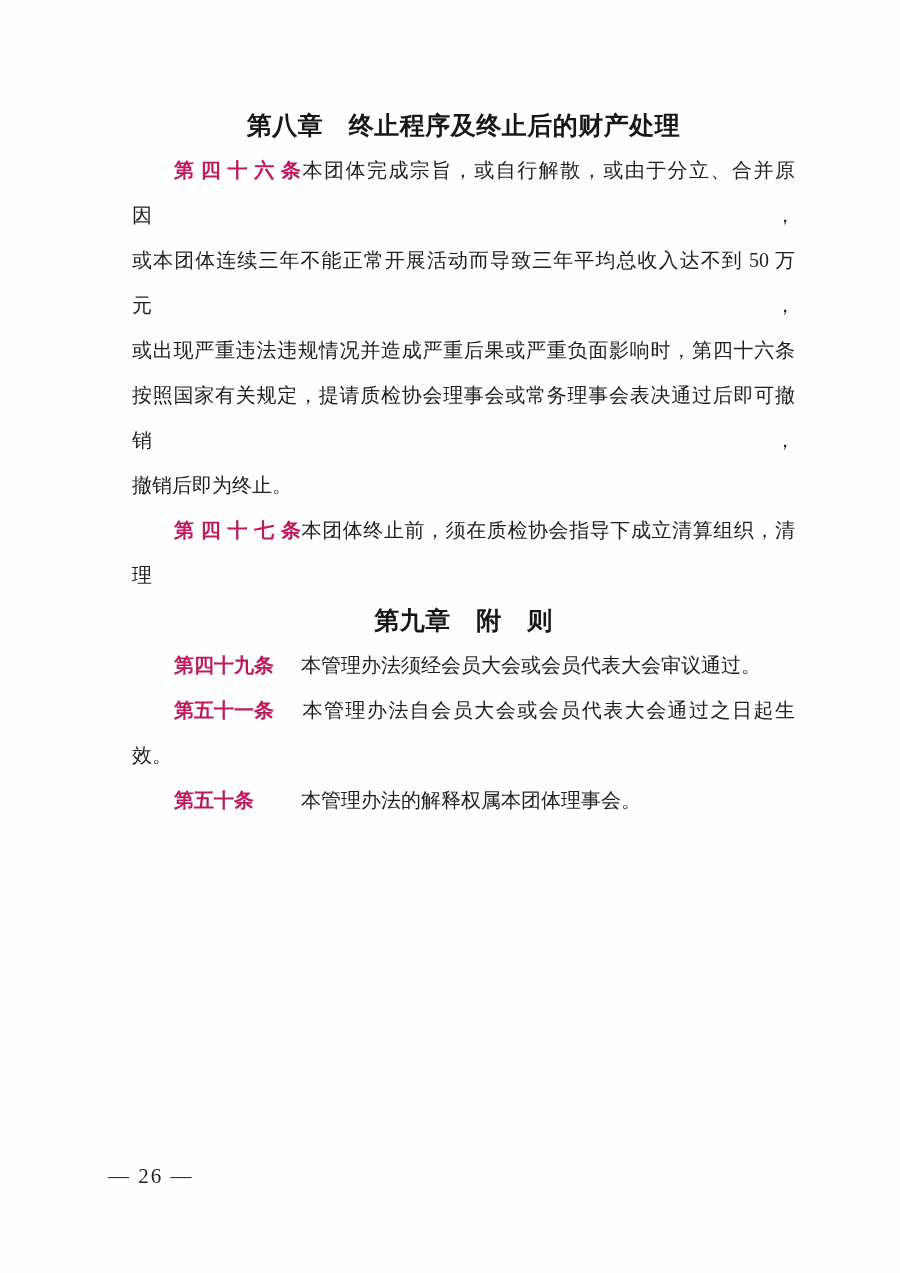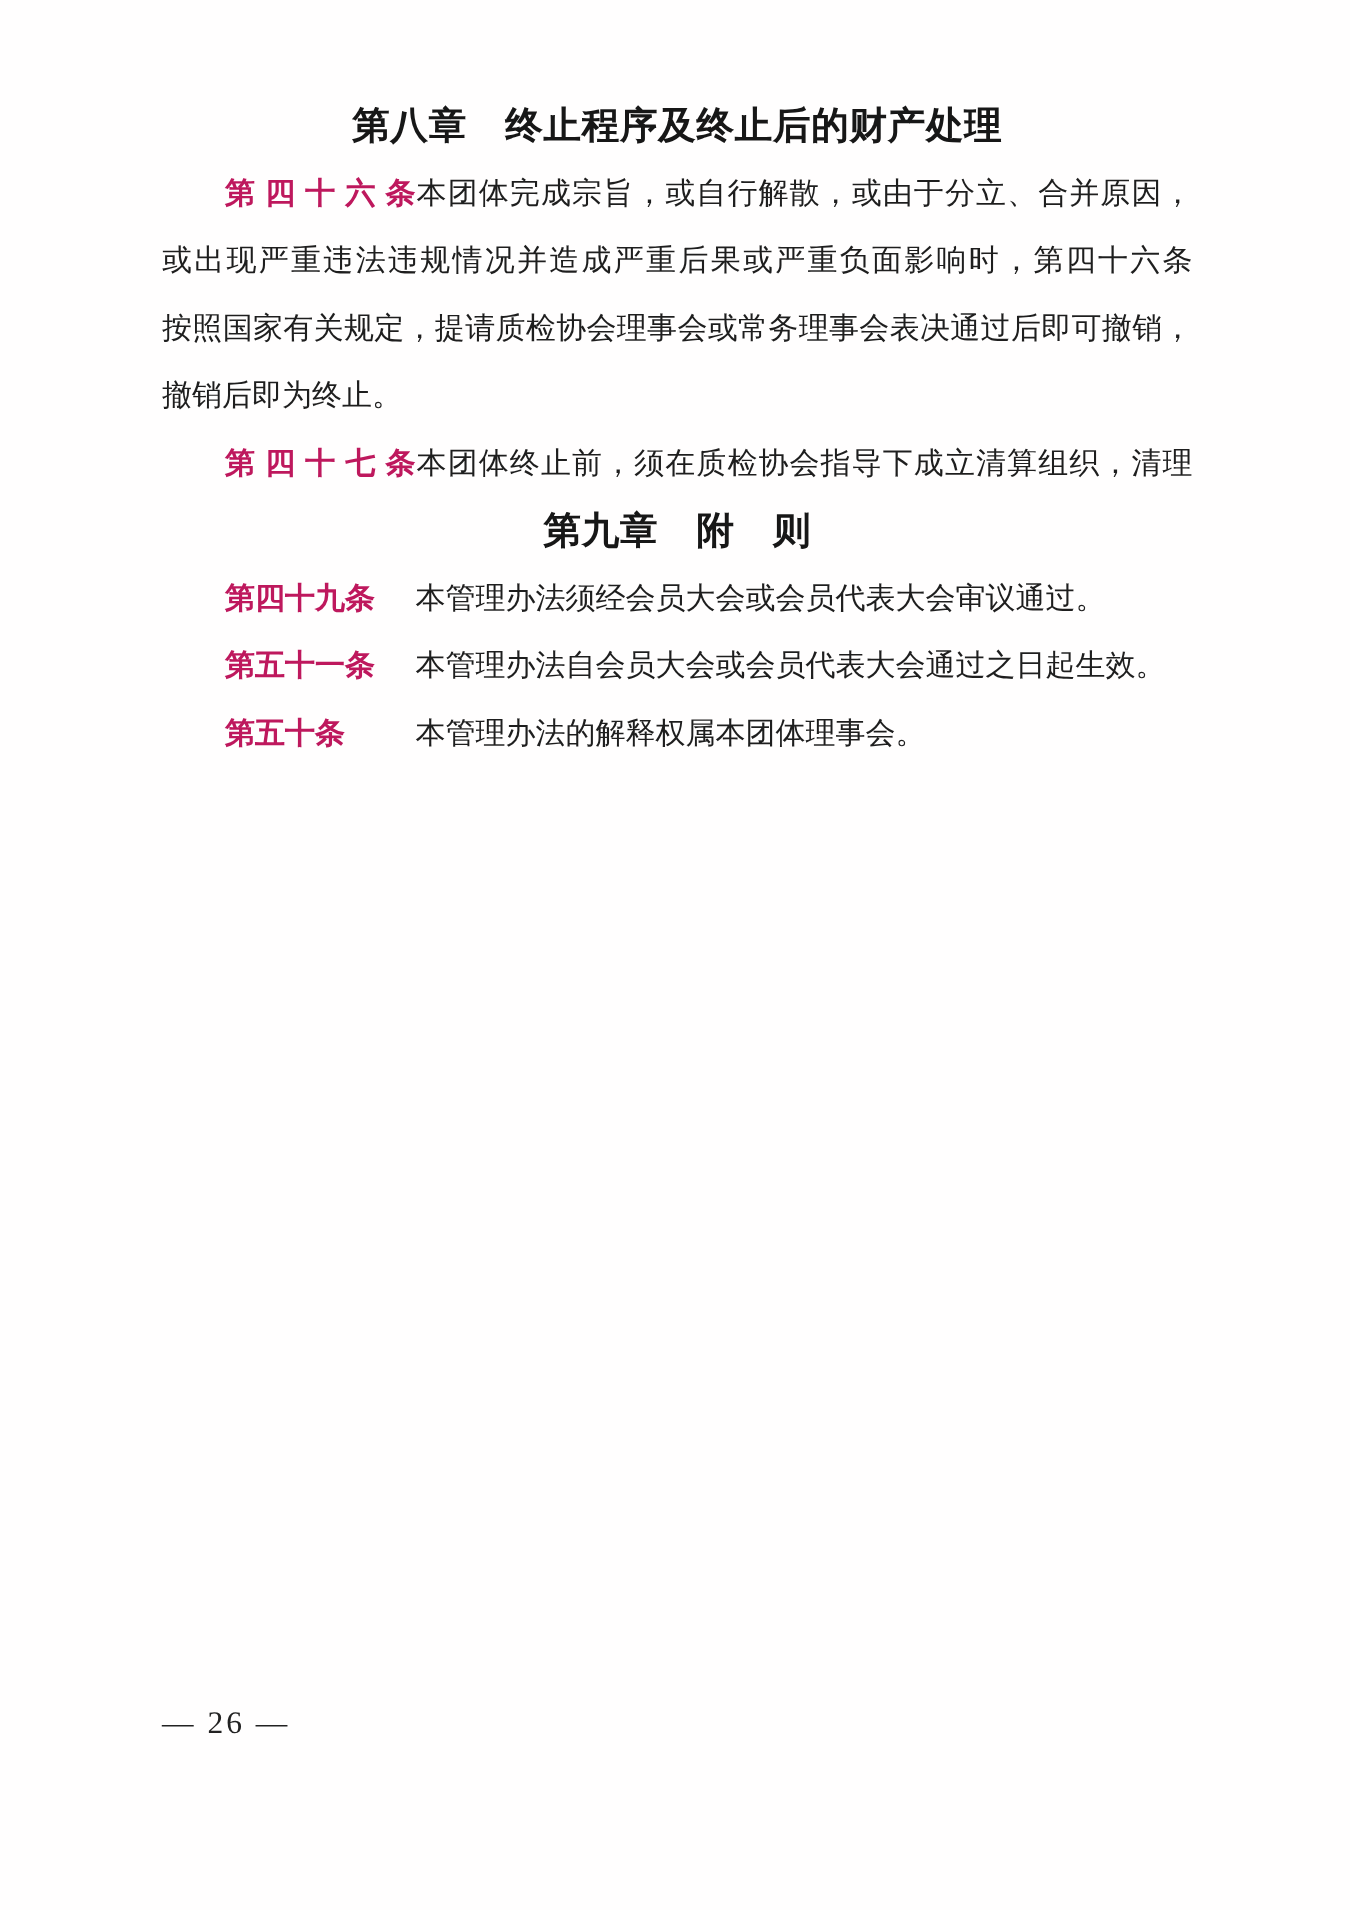--- a/index.html
+++ b/index.html
@@ -9,21 +9,22 @@
   }
   .page {
     position: relative;
     width: 900px;
     height: 1273px;
     background: #fffefe;
     color: #1b1b1b;
     overflow: hidden;
   }
   .content {
-    padding: 62px 105px 0 108px;
+    padding: 103px 105px 0 108px;
+    margin-left: 24px;
   }
   .chapter-heading {
     font-family: "Liberation Sans", "DejaVu Sans", sans-serif;
     font-weight: bold;
     font-size: 25px;
     line-height: 45px;
     text-align: center;
     letter-spacing: 0.5px;
     white-space: pre;
     color: #171717;
@@ -48,39 +49,40 @@
   .art-num {
     display: inline-block;
     width: 127px;
     font-weight: bold;
     text-indent: 0;
     color: #be185d;
   }
   .page-num {
     position: absolute;
     left: 108px;
-    top: 1136px;
+    top: 1164px;
     font-family: "Liberation Serif", "DejaVu Serif", serif;
     font-size: 21px;
     letter-spacing: 2px;
     color: #222222;
   }
 </style>
 </head>
 <body>
 
 <div class="page">
   <div class="content">
 
     <div class="chapter-heading">第八章　终止程序及终止后的财产处理</div>
 
     <div class="para">
       <div class="line first">
         <span class="art-num">第四十六条</span><span>本团体完成宗旨，或自行解散，或由于分立、合并原因，</span>
       </div>
+      <div class="line">或本团体连续三年不能正常开展活动而导致三年平均总收入达不到 50 万元，</div>
       <div class="line">或出现严重违法违规情况并造成严重后果或严重负面影响时，第四十六条</div>
       <div class="line">按照国家有关规定，提请质检协会理事会或常务理事会表决通过后即可撤销，</div>
       <div class="line last">撤销后即为终止。</div>
     </div>
 
     <div class="para">
       <div class="line first">
         <span class="art-num">第四十七条</span><span>本团体终止前，须在质检协会指导下成立清算组织，清理</span>
       </div>
     </div>

